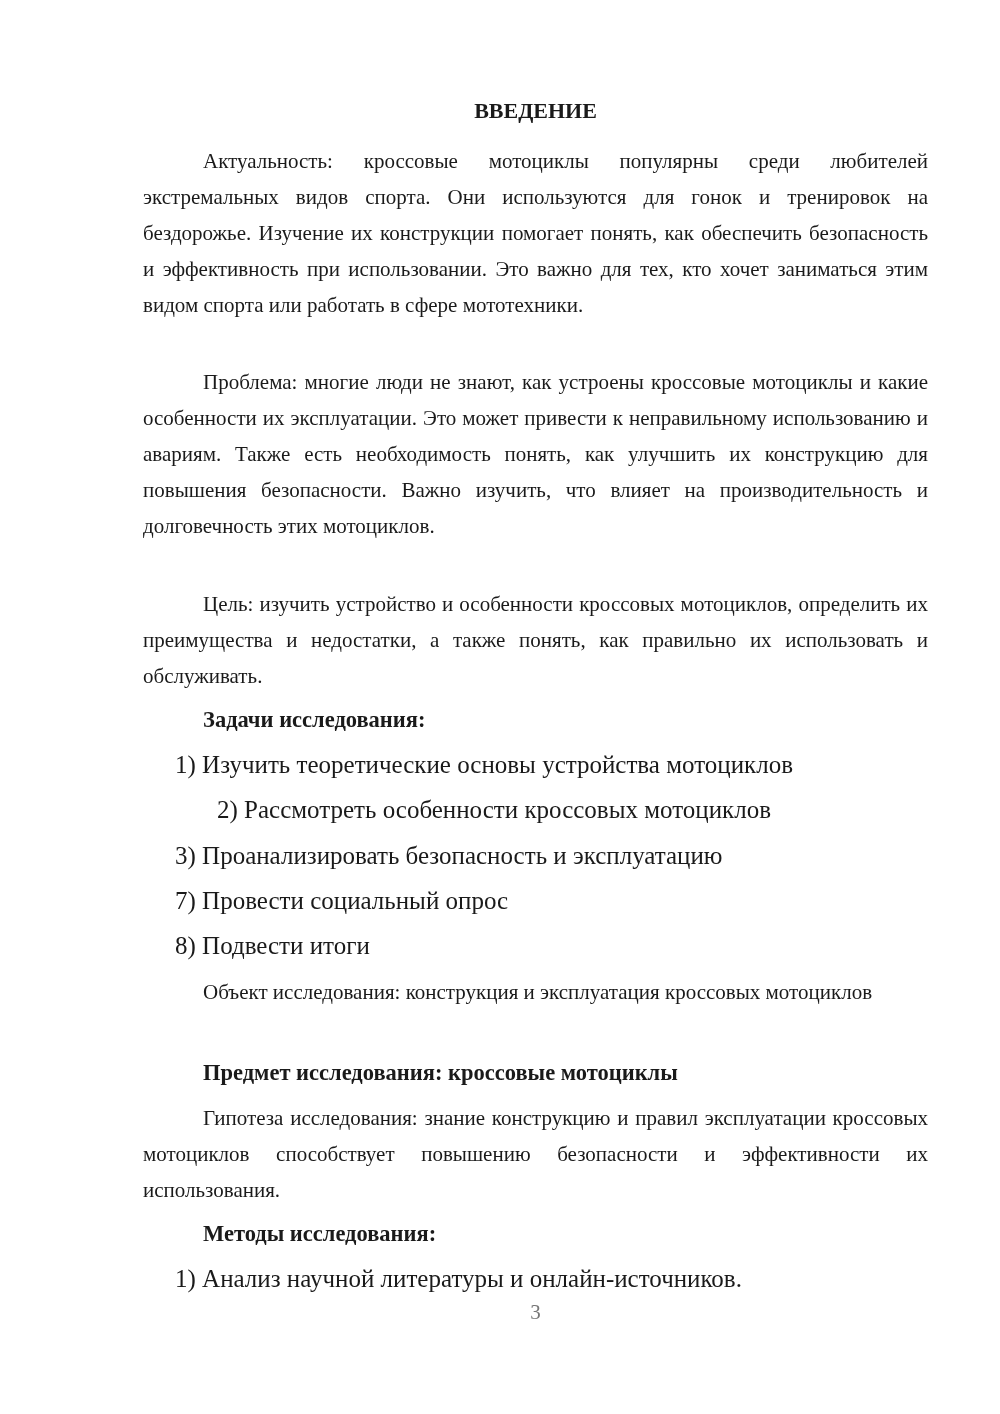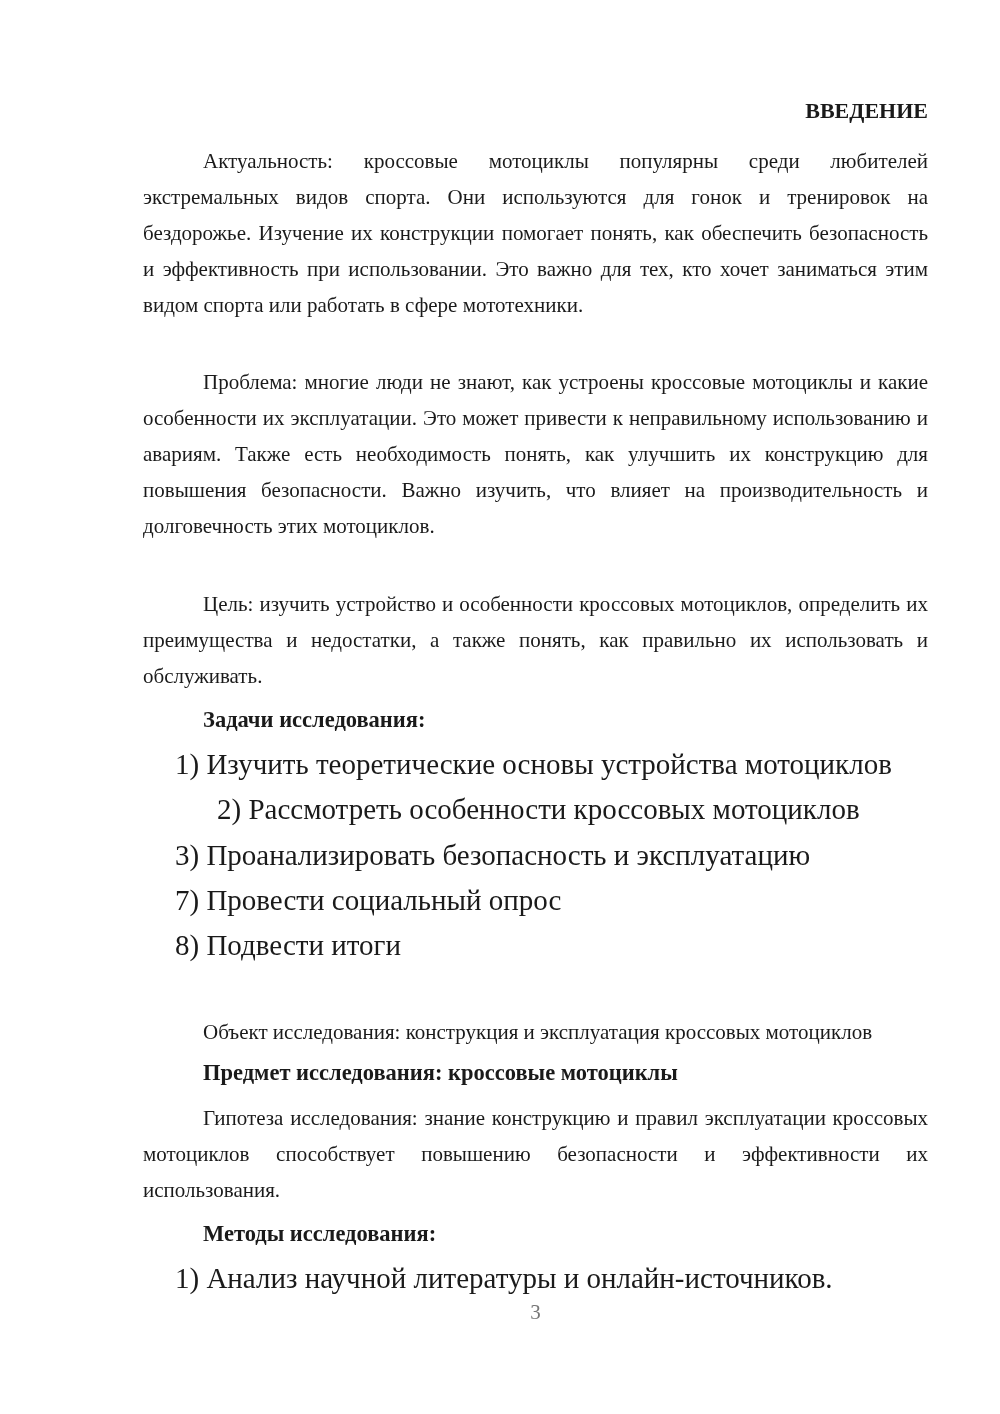--- a/index.html
+++ b/index.html
@@ -19,40 +19,40 @@
       position: absolute;
       left: 143px;
       top: 0;
       width: 785px;
     }
     .title {
       position: absolute;
       top: 96px;
       left: 0;
       width: 785px;
-      text-align: right;
+      text-align: center;
       font-weight: bold;
       font-size: 22px;
       line-height: 30px;
       margin: 0;
     }
     .para {
       position: absolute;
       left: 0;
       width: 785px;
       font-size: 21px;
       line-height: 36px;
       text-align: justify;
       text-indent: 60px;
       margin: 0;
     }
     .item {
       position: absolute;
       left: 32px;
-      font-size: 29px;
+      font-size: 25px;
       line-height: 35px;
       margin: 0;
       white-space: nowrap;
     }
     .heading-line {
       position: absolute;
       left: 60px;
       font-size: 22.5px;
       line-height: 35px;
       margin: 0;
@@ -85,21 +85,21 @@
   <p class="heading-line" style="top:702px;">Задачи исследования:</p>
 
   <div>
     <p class="item" style="top:747px;">1) Изучить теоретические основы устройства мотоциклов</p>
     <p class="item" style="top:792px;margin-left:42px;">2) Рассмотреть особенности кроссовых мотоциклов</p>
     <p class="item" style="top:838px;">3) Проанализировать безопасность и эксплуатацию</p>
     <p class="item" style="top:883px;">7) Провести социальный опрос</p>
     <p class="item" style="top:928px;">8) Подвести итоги</p>
   </div>
 
-  <p class="para" style="top:974px;margin-top:40px;">Объект исследования: конструкция и эксплуатация кроссовых мотоциклов</p>
+  <p class="para" style="top:974px;">Объект исследования: конструкция и эксплуатация кроссовых мотоциклов</p>
 
   <p class="heading-line" style="top:1055px;">Предмет исследования: кроссовые мотоциклы</p>
 
   <p class="para" style="top:1100px;">Гипотеза исследования: знание конструкцию и правил эксплуатации кроссовых мотоциклов способствует повышению безопасности и эффективности их использования.</p>
 
   <p class="heading-line" style="top:1216px;">Методы исследования:</p>
 
   <div>
     <p class="item" style="top:1261px;">1) Анализ научной литературы и онлайн-источников.</p>
   </div>

